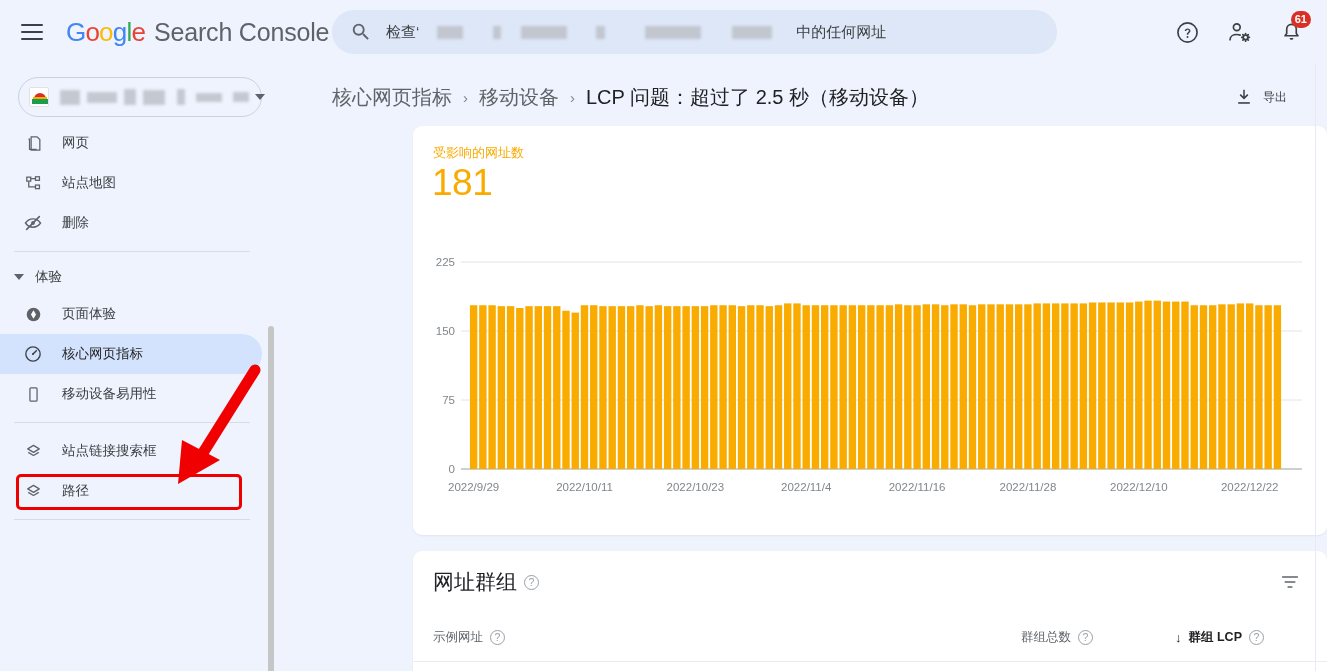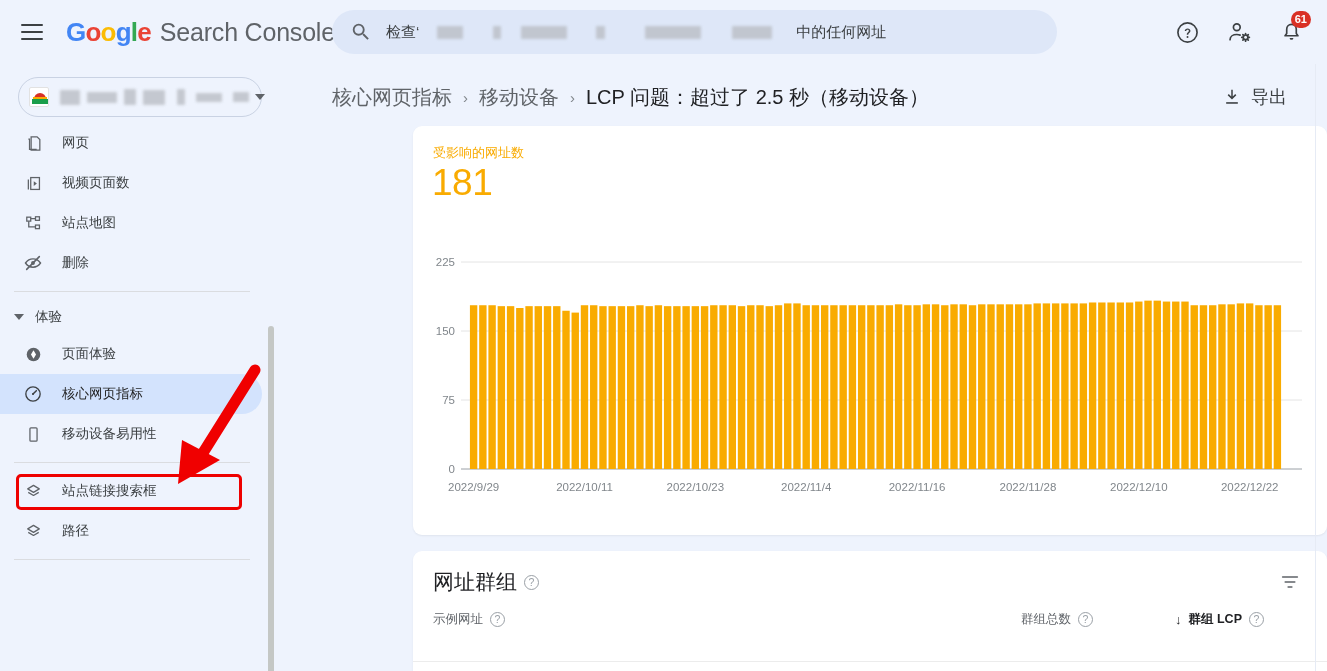--- a/index.html
+++ b/index.html
@@ -22,21 +22,21 @@
     width: 48px; height: 48px; margin-left: 8px;
     display: flex; flex-direction: column; justify-content: center; align-items: center;
     gap: 5px; cursor: pointer; border-radius: 50%;
   }
   .hamburger span { display: block; width: 22px; height: 2px; background: #3c4043; border-radius: 1px; }
 
   .brand {
     margin-left: 10px; display: flex; align-items: baseline;
     font-size: 25px; letter-spacing: -0.3px; white-space: nowrap;
   }
-  .glogo { font-weight: 700; font-size: 26px; letter-spacing: -0.8px; }
+  .glogo { font-weight: 400; font-size: 26px; letter-spacing: -0.8px; }
   .glogo .b { color: #4285F4; } .glogo .r { color: #EA4335; }
   .glogo .y { color: #FBBC05; } .glogo .g { color: #34A853; }
   .brand-sc { color: #5f6368; font-size: 25px; margin-left: 9px; letter-spacing: -0.2px; }
 
   .searchbar {
     position: absolute; left: 332px; top: 10px; width: 725px; height: 44px;
     background: #dee7f8; border-radius: 22px;
     display: flex; align-items: center; padding: 0 18px; cursor: text;
   }
   .searchbar .sicon { width: 22px; height: 22px; flex: 0 0 auto; margin-right: 14px; }
@@ -123,21 +123,21 @@
 
   .breadcrumbbar {
     position: absolute; left: 0; top: 0; width: 1047px; height: 66px;
     display: flex; align-items: center; padding: 0 10px 0 52px;
   }
   .crumb { font-size: 20px; color: #5f6368; cursor: pointer; white-space: nowrap; }
   .crumb.last { color: #202124; cursor: default; }
   .crumb-sep { margin: 0 11px; color: #80868b; font-size: 15px; }
   .export-btn {
     margin-left: auto; display: flex; align-items: center; gap: 9px;
-    font-size: 18px; color: #3c4043; cursor: pointer; padding: 8px 12px; border-radius: 4px;
+    font-size: 12px; color: #3c4043; cursor: pointer; padding: 8px 12px; border-radius: 4px;
     margin-right: 18px; white-space: nowrap;
   }
 
   .card {
     position: absolute; background: #fff; border-radius: 9px;
     box-shadow: 0 1px 2px rgba(60,64,67,.08);
   }
   .card-chart { left: 133px; top: 62px; width: 914px; height: 409px; }
   .metric-label { position: absolute; left: 20px; top: 18px; font-size: 13px; color: #f9ab00; font-weight: 500; }
   .metric-value { position: absolute; left: 19px; top: 36px; font-size: 37px; color: #f9ab00; font-weight: 400; letter-spacing: -0.5px; }
@@ -147,21 +147,21 @@
   .card-table { left: 133px; top: 487px; width: 914px; height: 200px; }
   .table-title-row { position: absolute; left: 0; top: 0; width: 914px; height: 62px; display: flex; align-items: center; padding: 0 20px; }
   .table-title { font-size: 21px; color: #202124; }
   .qmark {
     width: 15px; height: 15px; border-radius: 50%; border: 1.3px solid #9aa0a6;
     color: #9aa0a6; font-size: 10.5px; line-height: 13px; text-align: center;
     display: inline-block; margin-left: 7px; cursor: pointer; vertical-align: 2px; flex: 0 0 auto;
   }
   .filter-icon { margin-left: auto; cursor: pointer; padding: 6px; }
 
-  .thead { position: absolute; left: 0; top: 44px; width: 914px; height: 48px; display: flex; align-items: center; }
+  .thead { position: absolute; left: 0; top: 62px; width: 914px; height: 48px; display: flex; align-items: center; }
   .th { font-size: 12.5px; color: #5f6368; display: flex; align-items: center; }
   .th-url { position: absolute; left: 20px; }
   .th-count { position: absolute; left: 608px; }
   .th-lcp { position: absolute; left: 762px; }
   .sortarrow { margin-right: 7px; font-size: 13px; color: #202124; }
   .th-lcp .thl { color: #202124; font-weight: 600; }
 
   .trow { position: absolute; left: 0; top: 110px; width: 914px; height: 45px; border-top: 1px solid #ececec; }
   .right-edge-line { position: absolute; left: 1315px; top: 64px; width: 1px; height: 607px; background: #e6ebf5; }
 
@@ -253,30 +253,20 @@
       <div class="navitem">
         <span class="nicon">
           <svg width="19" height="19" viewBox="0 0 24 24">
             <path fill="none" stroke="#5f6368" stroke-width="1.6" d="M9 3.5h7.5L20 7v13.5H9z"></path>
             <path fill="none" stroke="#5f6368" stroke-width="1.6" d="M5.5 6.5H7v13h9"></path>
           </svg>
         </span>
         <span class="nlabel">网页</span>
       </div>
 
-      <div class="navitem">
-        <span class="nicon">
-          <svg width="19" height="19" viewBox="0 0 24 24">
-            <rect x="8.5" y="4.5" width="11" height="15" fill="none" stroke="#5f6368" stroke-width="1.6"></rect>
-            <path fill="none" stroke="#5f6368" stroke-width="1.6" d="M5.5 7v12.5"></path>
-            <path fill="#5f6368" d="M12.3 9l4 3-4 3z"></path>
-          </svg>
-        </span>
-        <span class="nlabel">视频页面数</span>
-      </div>
 
       <div class="navitem">
         <span class="nicon">
           <svg width="19" height="19" viewBox="0 0 24 24">
             <rect x="3.5" y="4" width="5" height="5" fill="none" stroke="#5f6368" stroke-width="1.6"></rect>
             <rect x="14.5" y="3.5" width="5" height="4.5" fill="none" stroke="#5f6368" stroke-width="1.6"></rect>
             <rect x="14.5" y="14" width="5" height="4.5" fill="none" stroke="#5f6368" stroke-width="1.6"></rect>
             <path fill="none" stroke="#5f6368" stroke-width="1.6" d="M6 9v7.2h8.2M8.7 5.8h5.6"></path>
           </svg>
         </span>

